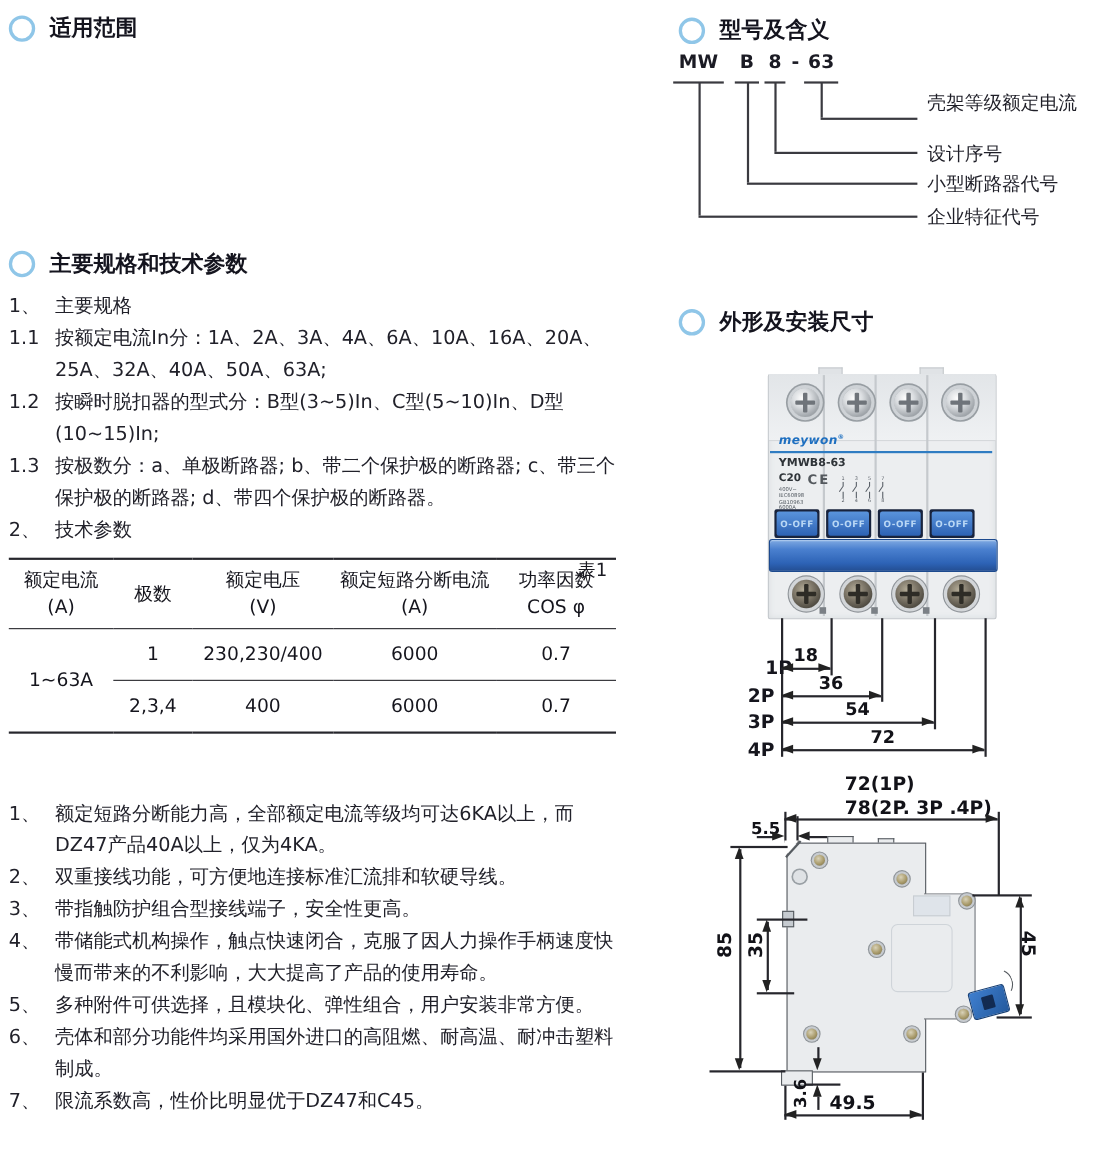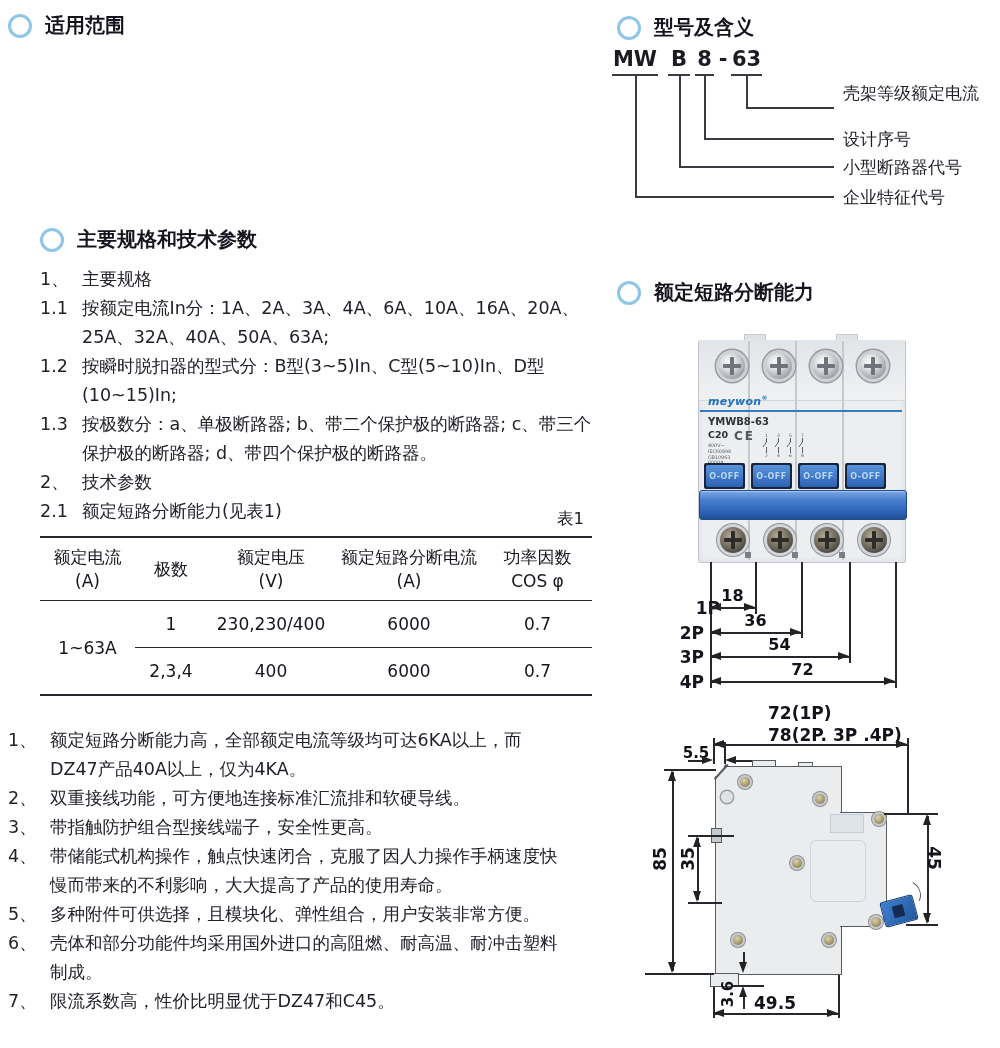--- a/index.html
+++ b/index.html
@@ -5,21 +5,21 @@
   html,body{margin:0;padding:0;background:#fff;}
   .page{position:relative;width:1000px;height:1048px;background:#fff;overflow:hidden;
         font-family:"DejaVu Sans","Liberation Sans",sans-serif;color:#1e1e28;}
   
   .sec-title{display:flex;align-items:center;gap:13px;font-size:20px;font-weight:700;color:#14141e;}
   .ring{width:18px;height:18px;border:3px solid #8fc6e8;border-radius:50%;flex:0 0 auto;}
   
   .col-left{position:absolute;left:8px;top:0;width:554px;}
   .sec{position:absolute;left:0;width:554px;}
   .sec-scope{top:12px;}
-  .sec-specs{top:226px;margin-left:32px;}
+  .sec-specs{top:226px;}
   .sec-feat{top:714px;}
   .para{font-size:17.5px;line-height:31px;margin:0;text-indent:2em;color:#21212a;}
   .paras{margin-top:8px;}
   .list{margin-top:12px;font-size:17.5px;color:#21212a;}
   .li{display:flex;line-height:29px;}
   .feat .li{line-height:29px;}
   .li .num{flex:0 0 42px;}
   .li .txt{flex:1;}
   
   .tbl-cap{position:absolute;right:10px;top:282px;font-size:16.5px;color:#1a1a22;}
@@ -39,21 +39,21 @@
   .ar{position:absolute;width:0;height:0;border-style:solid;border-color:transparent;}
   .al{border-width:4.5px 11px 4.5px 0;border-right-color:#222;}
   .arr{border-width:4.5px 0 4.5px 11px;border-left-color:#222;}
   .au{border-width:0 4.5px 11px 4.5px;border-bottom-color:#222;}
   .ad{border-width:11px 4.5px 0 4.5px;border-top-color:#222;}
   .dim{position:absolute;font-size:16px;font-weight:600;color:#121218;text-align:center;}
   .dim15{font-size:15px;}
   .rotl{transform:rotate(-90deg);transform-origin:center;}
   .rotr{transform:rotate(90deg);transform-origin:center;}
   
-  .code{position:absolute;font-size:21px;font-weight:600;color:#1b1b24;text-align:center;}
+  .code{position:absolute;font-size:17px;font-weight:600;color:#1b1b24;text-align:center;}
   .cul{position:absolute;height:1.5px;background:#3a3a40;}
   .mlabel{position:absolute;left:231px;font-size:17px;color:#1f1f28;white-space:nowrap;}
   
   .photo{position:absolute;left:86px;top:330px;width:208px;height:232px;}
   .ph-body{position:absolute;left:0;top:10px;width:206px;height:221px;background:#eceef0;
            border:1px solid #c3c7cb;border-radius:2px;box-shadow:inset 0 0 6px #d8dcdf;}
   .ph-top{position:absolute;left:1px;top:10px;width:206px;height:60px;
           background:linear-gradient(180deg,#e2e5e8,#eff1f3);border-bottom:1px solid #d5d8db;}
   .ph-tab{position:absolute;top:4px;width:20px;height:7px;background:#e0e3e6;border:1px solid #c6cacd;border-bottom:none;}
   .sep{position:absolute;top:11px;width:2px;height:219px;background:#c5c9cd;}
@@ -137,24 +137,20 @@
             <span class="num">1.2</span>
             <span class="txt">按瞬时脱扣器的型式分：B型(3~5)In、C型(5~10)In、D型(10~15)In;</span>
           </div>
         <div class="li">
             <span class="num">1.3</span>
             <span class="txt">按极数分：a、单极断路器; b、带二个保护极的断路器; c、带三个保护极的断路器; d、带四个保护极的断路器。</span>
           </div>
         <div class="li">
             <span class="num">2、</span>
             <span class="txt">技术参数</span>
-          </div>
-        <div class="li">
-            <span class="num">2.1</span>
-            <span class="txt">额定短路分断能力(见表1)</span>
           </div>
       </div>
       <div class="tbl-cap">表1</div>
       <table class="spec">
         <colgroup>
             <col style="width:95px">
             <col style="width:72px">
             <col style="width:128px">
             <col style="width:148px">
             <col style="width:109px">
@@ -260,21 +256,21 @@
       <div class="hl thin" style="left:67px;top:166px;width:155px;"></div>
       <div class="hl thin" style="left:23px;top:196px;width:199px;"></div>
       <span class="mlabel" style="top:82px;">壳架等级额定电流</span>
       <span class="mlabel" style="top:128px;">设计序号</span>
       <span class="mlabel" style="top:156px;">小型断路器代号</span>
       <span class="mlabel" style="top:186px;">企业特征代号</span>
     </div>
 
     <div class="sec-title abs" style="left:5px;top:279px;">
       <span class="ring"></span>
-      <span>额定短路分断能力</span>
+      <span>外形及安装尺寸</span>
     </div>
 
     <div class="photo">
       <div class="ph-body"></div>
       <div class="ph-tab" style="left:46px;"></div>
       <div class="ph-tab" style="left:138px;"></div>
       <div class="ph-top"></div>
       <div class="sep" style="left:50px;"></div>
       <div class="sep" style="left:97px;"></div>
       <div class="sep" style="left:144px;"></div>

